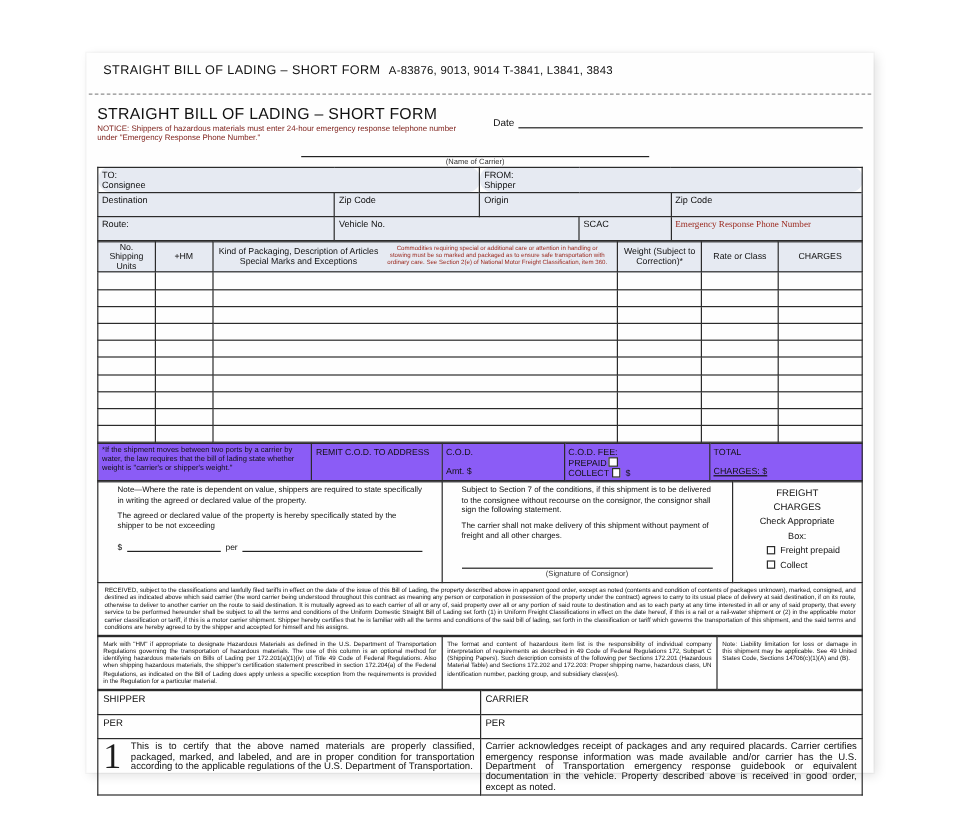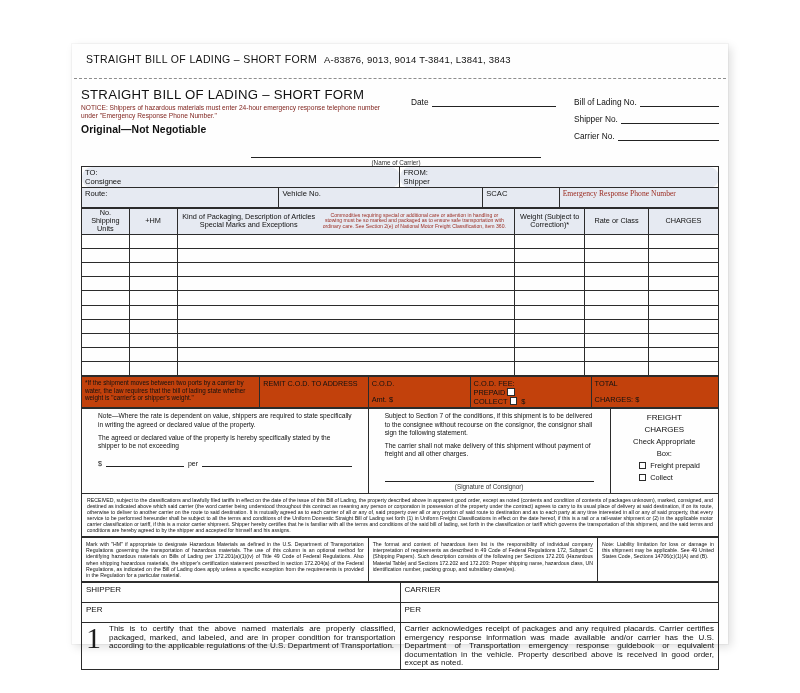--- a/index.html
+++ b/index.html
@@ -56,21 +56,21 @@
   table.arts td{border:.8px solid #2b2b2b;padding:0;}
   .hcell{background:#e6eaf2;text-align:center;font-size:7.3px;line-height:8.2px;padding:2px 2px;vertical-align:middle;}
   .redblk{color:#9b2a1f;font-size:5.1px;line-height:5.8px;text-align:center;padding:0 2px;display:inline-block;vertical-align:middle;}
   .hsplit{display:flex;align-items:center;justify-content:center;gap:4px;}
   .hsplit .a{font-size:7.3px;line-height:8.4px;text-align:center;}
   .arow td{height:13.2px;}
   .arow.thick td{border-bottom:1.6px solid #2b2b2b;}
 
   
   table.cod{border-collapse:collapse;width:100%;table-layout:fixed;}
-  table.cod td{border:.8px solid #2b2b2b;padding:1.5px 3px;font-size:7.4px;line-height:9px;vertical-align:top;background:#c2410c;height:26px;}
+  table.cod td{border:.8px solid #2b2b2b;padding:1.5px 3px;font-size:7.4px;line-height:9px;vertical-align:top;background:#8b5cf6;height:26px;}
   .sm{font-size:7.2px;}
   .chk{display:inline-block;width:5.5px;height:5.5px;border:.9px solid #2b2b2b;background:#fff;vertical-align:-1px;margin:0 2px;}
 
   
   table.notes{border-collapse:collapse;width:100%;table-layout:fixed;}
   table.notes td{border:.8px solid #2b2b2b;padding:3px 16px;vertical-align:top;}
   .ntxt{font-size:6.6px;line-height:8.2px;}
   .money{display:flex;align-items:flex-end;font-size:7px;margin-top:7px;}
   .money .seg{border-bottom:1px solid #222;height:9px;}
   .sigline{border-bottom:1px solid #222;height:10px;margin-top:12px;}
@@ -102,44 +102,29 @@
       <span class="t">STRAIGHT BILL OF LADING – SHORT FORM</span><span class="codes">A-83876, 9013, 9014   T-3841, L3841, 3843</span>
     </div>
     <div class="perf"></div>
 
     <div class="body">
 
       <div class="masthead">
         <div class="mh-left">
           <div class="mh-title">STRAIGHT BILL OF LADING – SHORT FORM</div>
           <div class="mh-notice">NOTICE: Shippers of hazardous materials must enter 24-hour emergency response telephone number under "Emergency Response Phone Number."</div>
-          <div class="mh-orig">Original—Not Negotiable</div>
         </div>
         <div class="mh-right">
           <div class="row2">
             <div class="col">
               <div class="fl">
                 <span class="lab">Date</span>
                 <span class="rule"></span>
               </div>
             </div>
-            <div class="col">
-              <div class="fl">
-                <span class="lab">Bill of Lading No.</span>
-                <span class="rule"></span>
-              </div>
-              <div class="fl">
-                <span class="lab">Shipper No.</span>
-                <span class="rule"></span>
-              </div>
-              <div class="fl">
-                <span class="lab">Carrier No.</span>
-                <span class="rule"></span>
-              </div>
-            </div>
           </div>
         </div>
       </div>
 
       <div style="display:flex;">
         <div style="width:170px;"></div>
         <div style="width:290px;">
           <div style="border-bottom:1px solid #222;height:9px;"></div>
           <div class="cap">(Name of Carrier)</div>
         </div>
@@ -160,20 +145,34 @@
             <span>TO:</span><br>
             <span>Consignee</span>
           </td>
           <td class="tint lbl noB" colspan="3">
             <span>FROM:</span><br>
             <span>Shipper</span>
           </td>
         </tr>
         <tr>
           <td class="tint lbl">
+            <span>Destination</span>
+          </td>
+          <td class="tint lbl">
+            <span>Zip Code</span>
+          </td>
+          <td class="tint lbl" colspan="2">
+            <span>Origin</span>
+          </td>
+          <td class="tint lbl">
+            <span>Zip Code</span>
+          </td>
+        </tr>
+        <tr>
+          <td class="tint lbl">
             <span>Route:</span>
           </td>
           <td class="tint lbl" colspan="2">
             <span>Vehicle No.</span>
           </td>
           <td class="tint lbl">
             <span>SCAC</span>
           </td>
           <td class="tint lbl">
             <span style="color:#9b2a1f;font-family:Liberation Serif, serif;">Emergency Response Phone Number</span>
@@ -327,21 +326,21 @@
             <div>
               <span>PREPAID</span><span class="chk"></span>
             </div>
             <div>
               <span>COLLECT</span><span class="chk"></span>
               <span>$</span>
             </div>
           </td>
           <td>
             <div>TOTAL</div>
-            <div style="margin-top:7px;">CHARGES:   $</div>
+            <div style="margin-top:7px;text-decoration:underline;">CHARGES:   $</div>
           </td>
         </tr>
       </tbody>
         </table>
 
       <table class="notes">
         <colgroup>
           <col style="width:45%">
             <col style="width:38%">
             <col style="width:17%">

